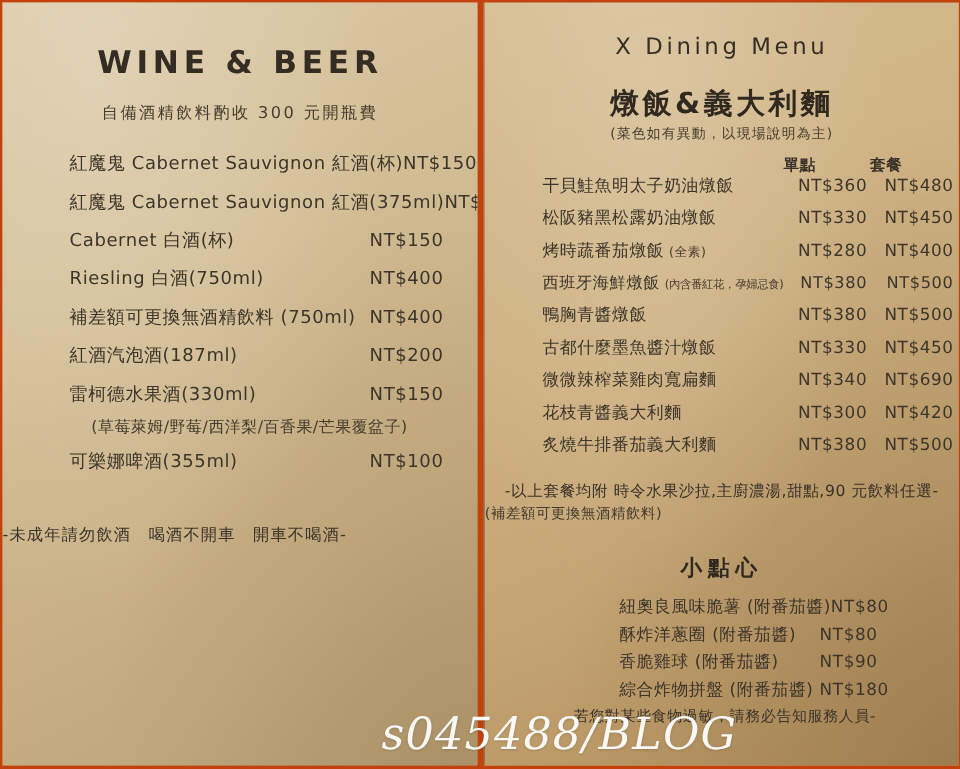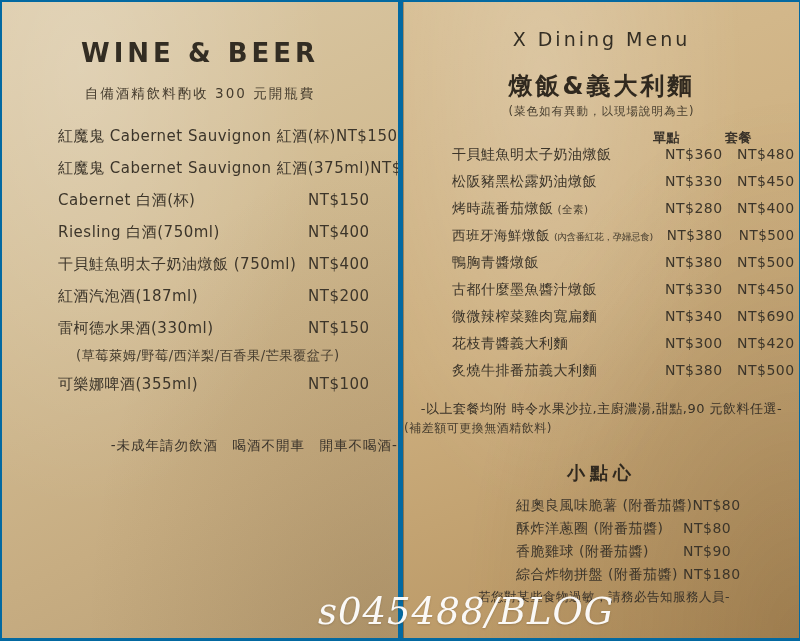--- a/index.html
+++ b/index.html
@@ -1,17 +1,17 @@
 <!DOCTYPE html>
 <html><head>
 <meta charset="utf-8">
 <style>
   html,body{margin:0;padding:0;background:#888;}
   .montage{
-    position:relative;width:800px;height:641px;background:#0369a1;
+    position:relative;width:800px;height:641px;background:#c2410c;
     overflow:hidden;font-family:"DejaVu Sans","Liberation Sans",sans-serif;
     color:#3c352a;
   }
   .page{position:absolute;top:2px;height:636px;overflow:hidden;}
   .page-left{
     left:2px;width:396px;
     background:
       radial-gradient(ellipse at 20% 10%, rgba(255,255,255,0.22), rgba(255,255,255,0) 55%),
       radial-gradient(ellipse at 95% 100%, rgba(90,60,20,0.16), rgba(90,60,20,0) 55%),
       linear-gradient(155deg,#dbc9a6 0%,#d2bc93 38%,#c7ad82 72%,#bba177 100%);
@@ -29,21 +29,21 @@
   .wb-title{margin-top:36px;text-align:center;font-size:26px;font-weight:bold;
     letter-spacing:4px;color:#332d23;}
   .wb-sub{margin-top:17px;text-align:center;font-size:13.5px;letter-spacing:2px;color:#453c2e;}
   .wb-list{margin-top:24px;padding:0 28px 0 56px;}
   .mrow{display:flex;align-items:baseline;height:22px;margin-bottom:10px;font-size:15px;}
   .mrow .nm{white-space:nowrap;}
   .mrow .sp{flex:1;}
   .mrow .pr{white-space:nowrap;text-align:left;min-width:62px;font-size:15px;}
   .flavors{height:20px;margin:-4px 0 8px 0;padding-left:18px;font-size:13.2px;
     white-space:nowrap;color:#453c2e;}
-  .wb-footer{margin-top:40px;text-align:right;font-size:13.5px;letter-spacing:1px;color:#3a332a;}
+  .wb-footer{margin-top:40px;text-align:left;font-size:13.5px;letter-spacing:1px;color:#3a332a;}
   
   .xd-title{margin-top:26px;text-align:center;font-size:19px;letter-spacing:3px;color:#342e24;}
   .sec-title{margin-top:20px;text-align:center;font-size:24px;font-weight:bold;
     letter-spacing:3px;color:#30291f;}
   .sec-sub{margin-top:2px;text-align:center;font-size:11.5px;letter-spacing:1px;color:#463d2e;}
   .cols{display:flex;align-items:baseline;padding:0 12px 0 48px;margin-top:10px;height:17px;
     font-size:13px;font-weight:bold;color:#3a332a;}
   .cols .sp{flex:1;}
   .colcell{width:72px;box-sizing:border-box;padding-left:14px;white-space:nowrap;}
   .colcell2{width:76px;box-sizing:border-box;padding-left:14px;white-space:nowrap;}
@@ -99,21 +99,21 @@
         <span class="nm">Cabernet 白酒(杯)</span>
           <span class="sp"></span>
         <span class="pr">NT$150</span>
       </div>
       <div class="mrow">
         <span class="nm">Riesling 白酒(750ml)</span>
           <span class="sp"></span>
         <span class="pr">NT$400</span>
       </div>
       <div class="mrow">
-        <span class="nm">干貝鮭魚明太子奶油燉飯 (750ml)</span>
+        <span class="nm">補差額可更換無酒精飲料 (750ml)</span>
           <span class="sp"></span>
         <span class="pr">NT$400</span>
       </div>
       <div class="mrow">
         <span class="nm">紅酒汽泡酒(187ml)</span>
           <span class="sp"></span>
         <span class="pr">NT$200</span>
       </div>
       <div class="mrow">
         <span class="nm">雷柯德水果酒(330ml)</span>

